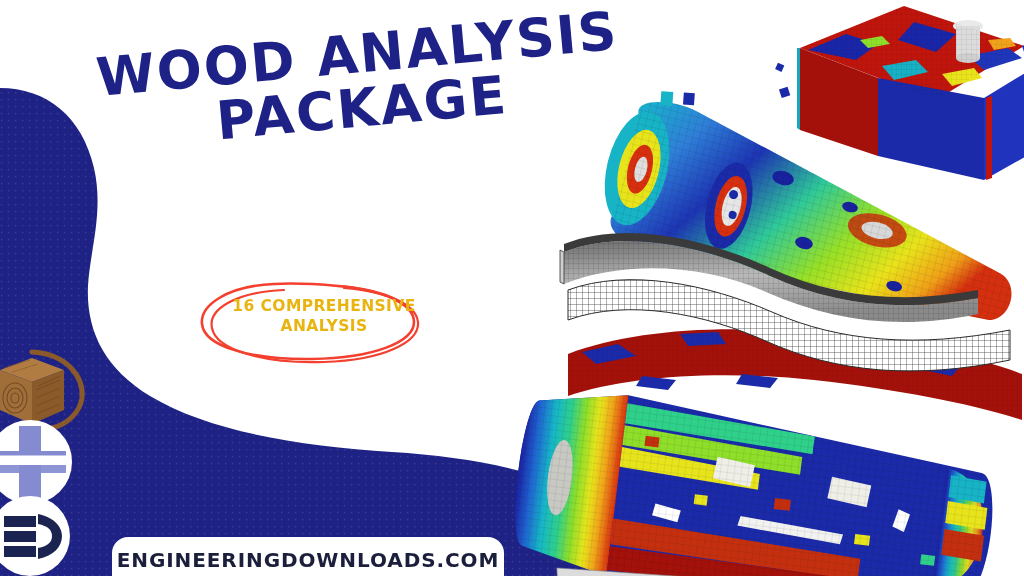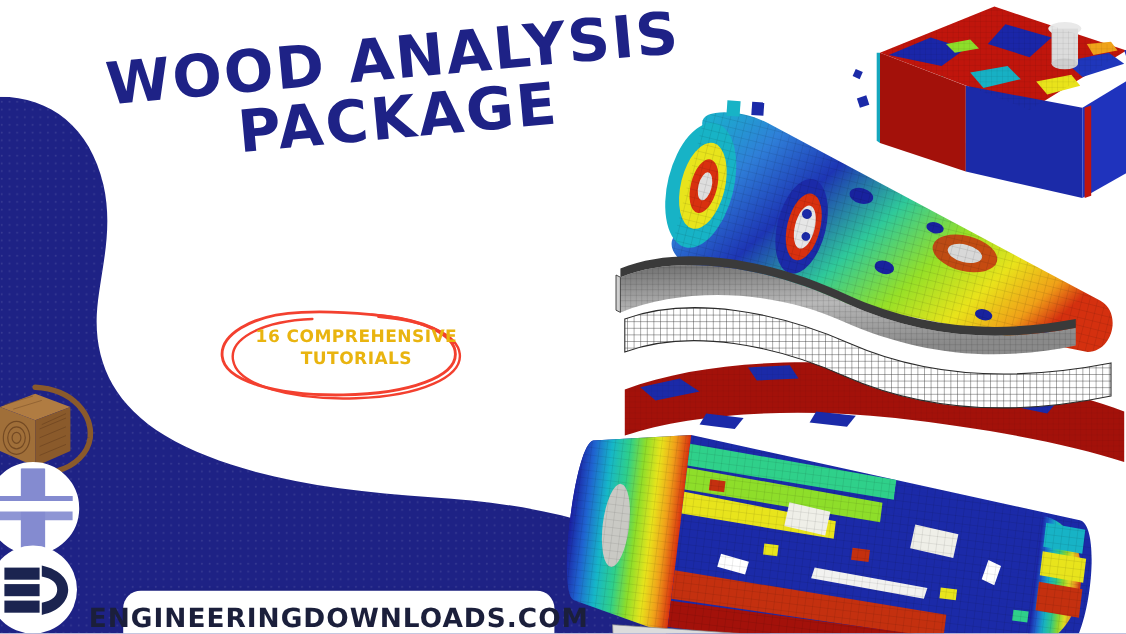--- a/index.html
+++ b/index.html
@@ -57,21 +57,21 @@
   
   .footer-pill{
     position:absolute;left:112px;top:537px;width:392px;height:58px;
     background:#ffffff;border-radius:16px 16px 0 0;
     box-shadow:0 -1px 2px rgba(0,0,0,.05);
     display:flex;align-items:flex-start;justify-content:center;
     padding-top:11px;box-sizing:border-box;
   }
   .footer-text{
     font-family:"DejaVu Sans","Liberation Sans",sans-serif;
-    font-weight:bold;font-size:24px;letter-spacing:.9px;color:#1b1f3b;
+    font-weight:bold;font-size:20px;letter-spacing:.9px;color:#1b1f3b;
     white-space:nowrap;
   }
 </style>
 </head>
 <body>
 
 <div id="poster">
 
   <svg class="bg-layer" viewBox="0 0 1024 576" preserveAspectRatio="none">
     <defs>
@@ -288,21 +288,21 @@
   <div class="badge">
     <svg class="badge-ring" width="242" height="96" viewBox="0 0 242 96">
       <path d="M86,12 C 38,14 12,34 14,52 C 16,74 62,88 124,87 C 186,86 226,70 226,50
                C 226,32 196,18 150,14 C 128,12 104,11 86,12 Z" fill="none" stroke="#f3402f" stroke-width="2.6" stroke-linecap="round"></path>
       <path d="M96,18 C 46,20 20,38 24,56 C 28,78 76,92 136,90 C 196,88 232,70 230,50
                C 228,32 200,20 156,16" fill="none" stroke="#f3402f" stroke-width="2.2" stroke-linecap="round"></path>
       <path d="M150,14 C 186,16 214,26 224,40" fill="none" stroke="#f3402f" stroke-width="2.2" stroke-linecap="round"></path>
     </svg>
     <div class="badge-text">
       <div>16 COMPREHENSIVE</div>
-      <div>TUTORIALS</div>
+      <div>ANALYSIS</div>
     </div>
   </div>
 
   <div class="icon-stack">
 
     <svg class="ico" style="left:0;top:0;" width="104" height="86" viewBox="0 0 104 86">
       <path d="M46,6 C 82,8 98,32 96,52 C 94,66 82,78 66,82" fill="none" stroke="#8a5a2b" stroke-width="5" stroke-linecap="round"></path>
 
       <polygon points="14,24 46,12 78,24 46,36" fill="#b07c42"></polygon>
       <polygon points="14,24 14,64 46,78 46,36" fill="#a06f39"></polygon>

